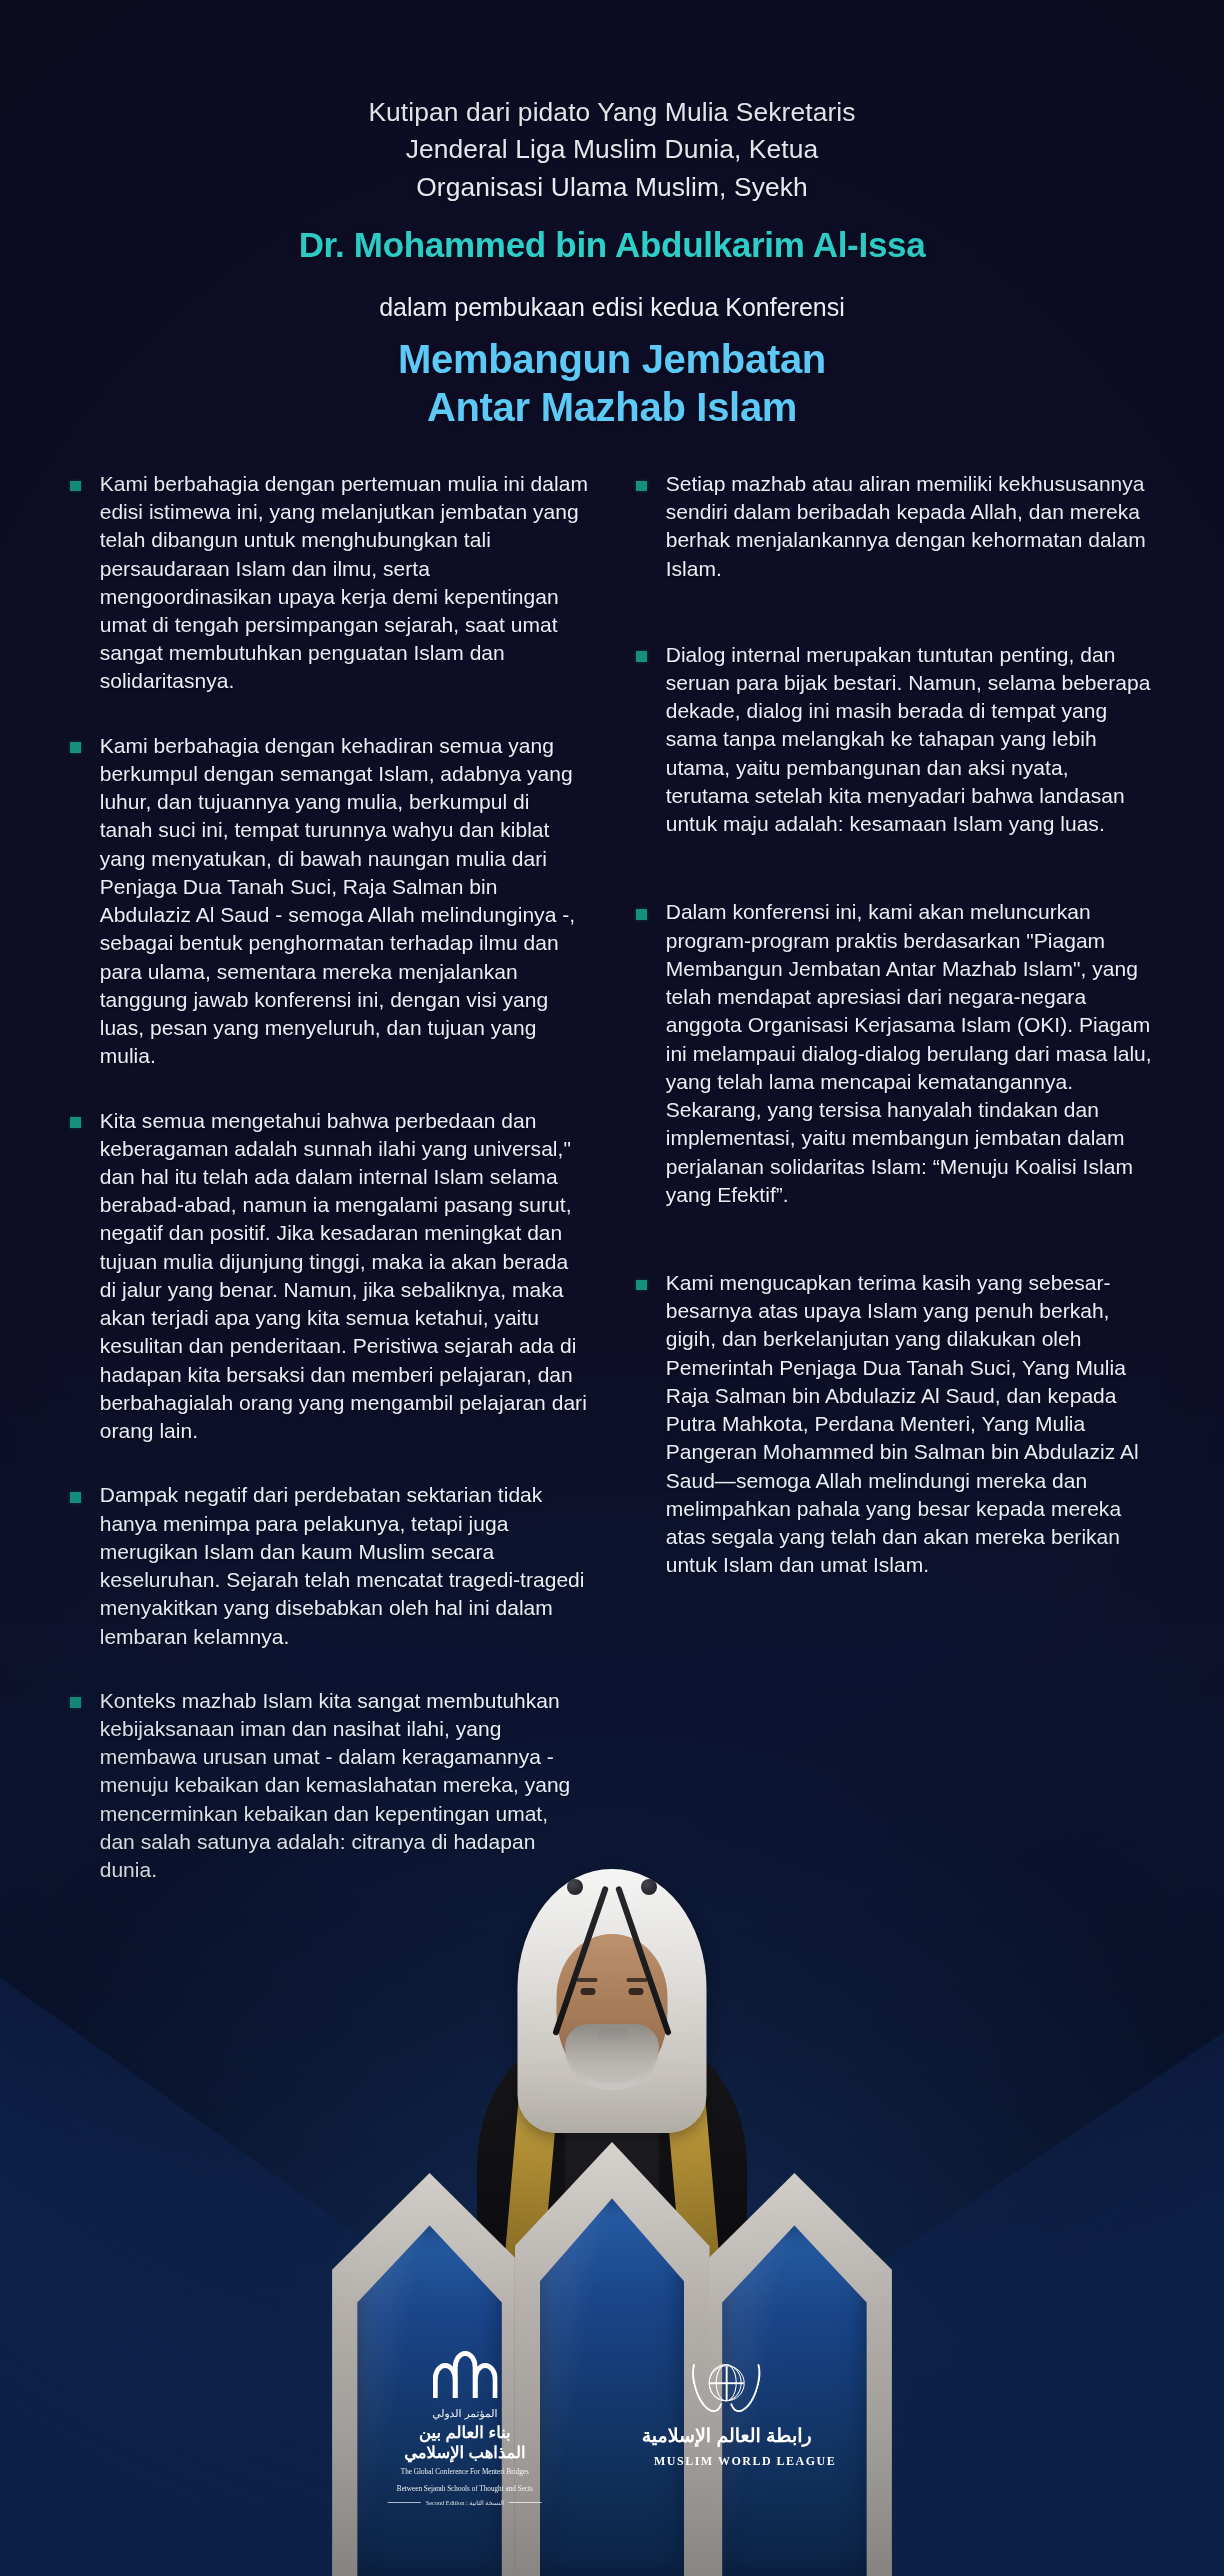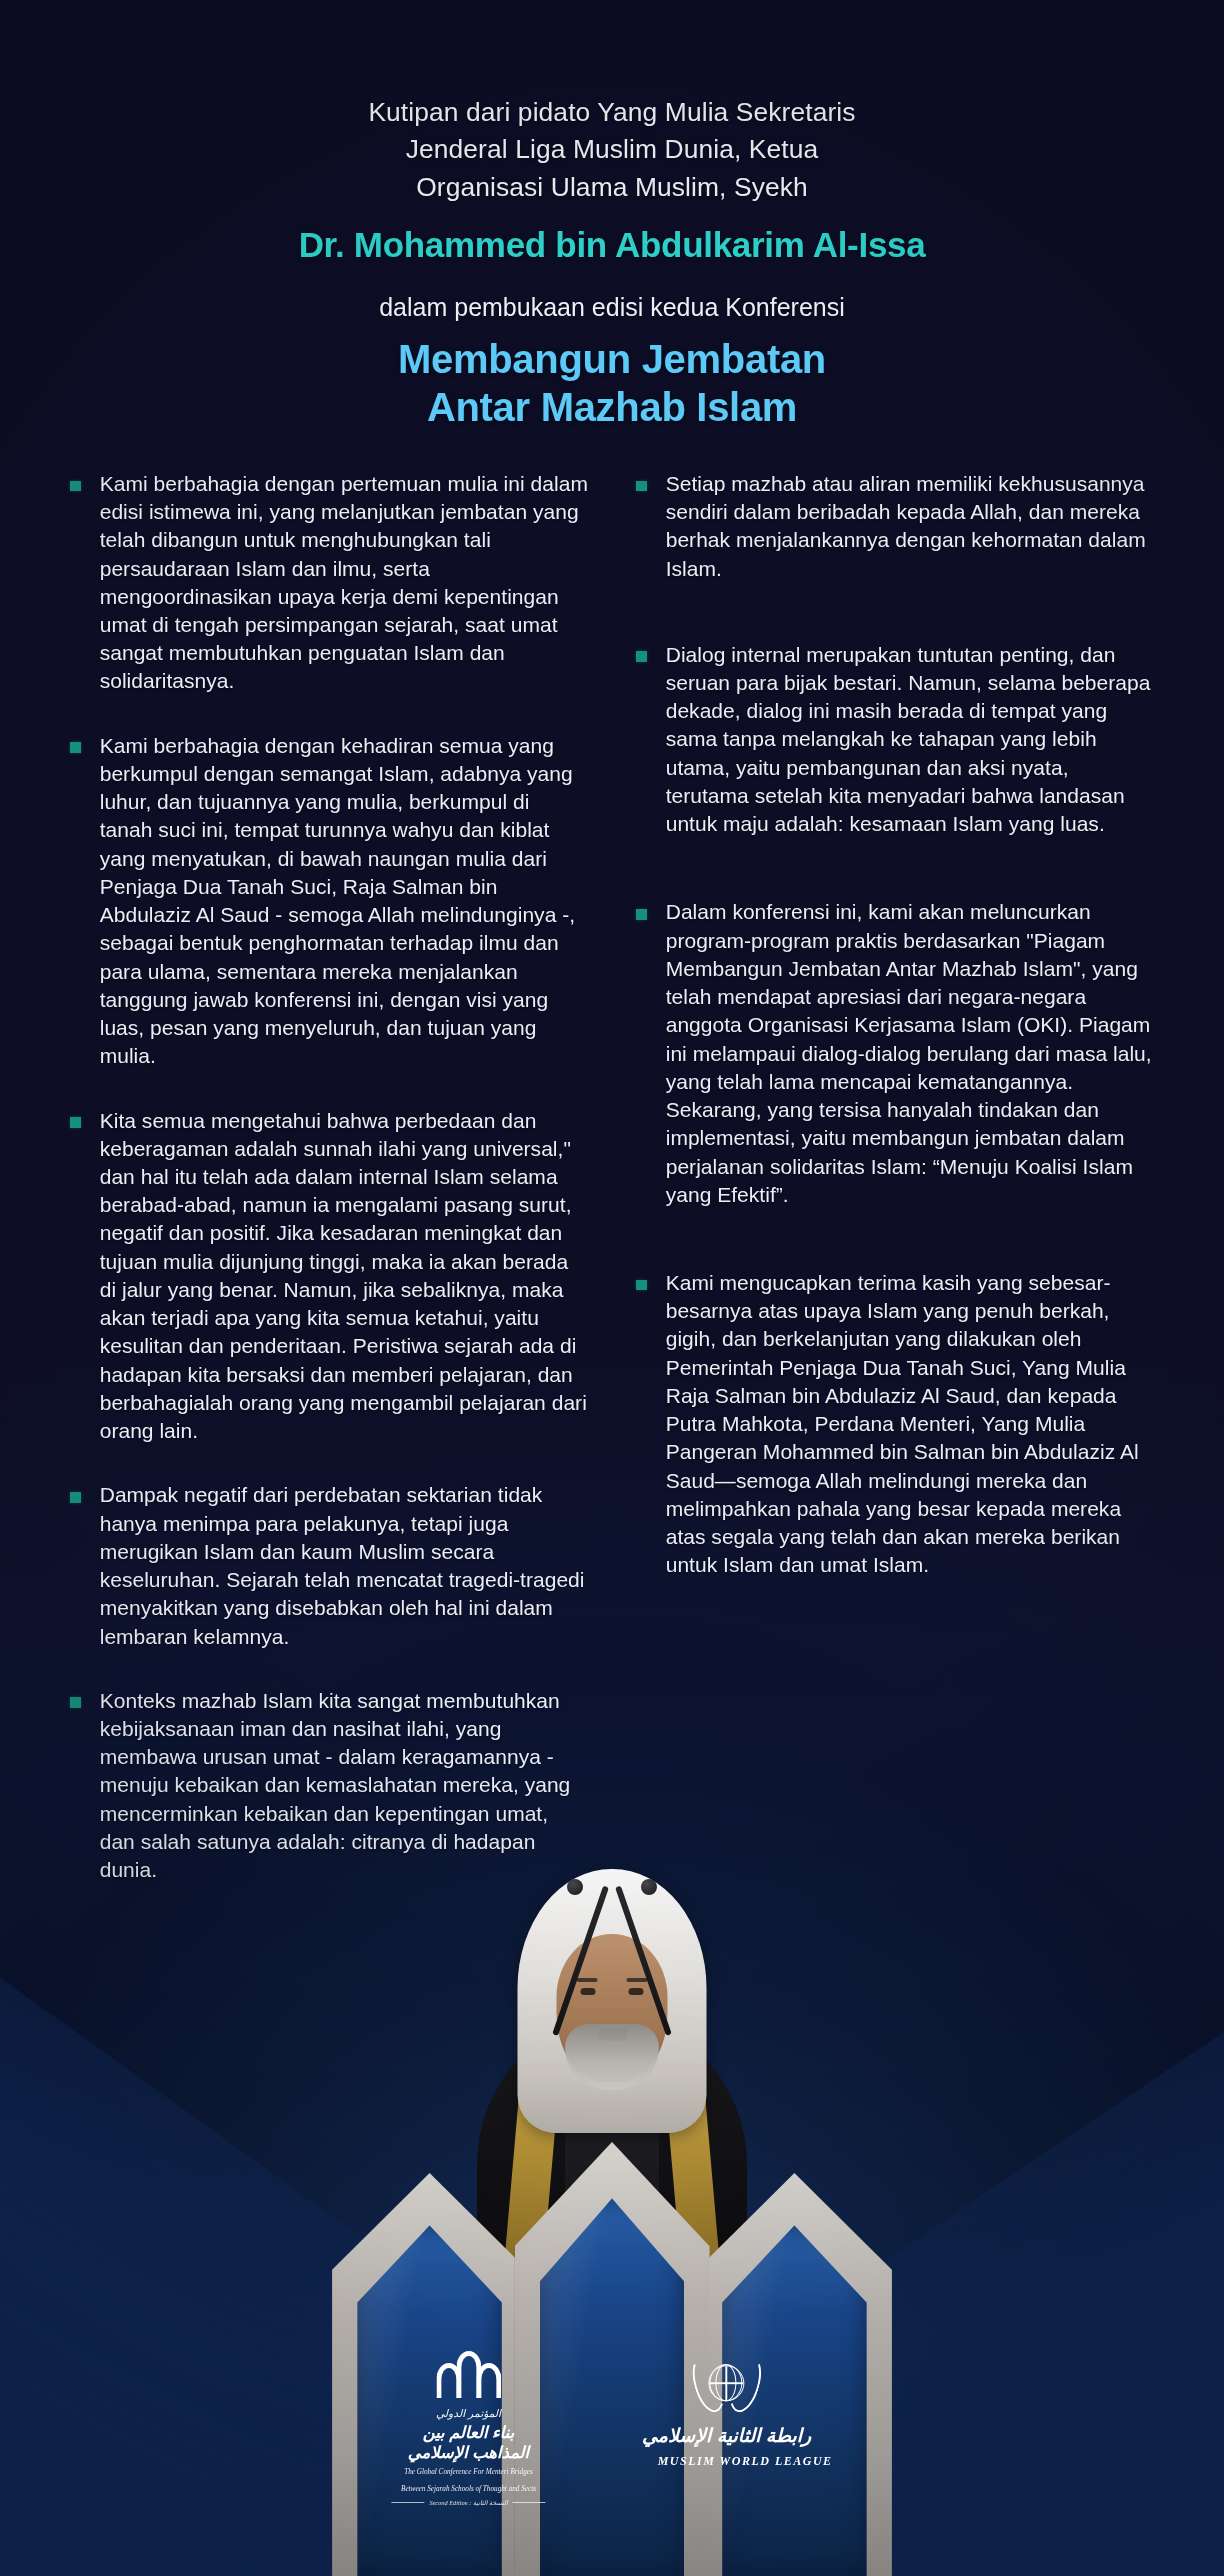--- a/index.html
+++ b/index.html
@@ -242,21 +242,21 @@
   .mic-head.r{ right:90px; bottom:395px; }
 
   
   .logos{
     position:absolute;
     left:50%; transform:translateX(-50%);
     bottom:70px;
     display:flex; align-items:flex-start; gap:75px;
     z-index:9;
   }
-  .logo-block{ text-align:center; color:#ffffff;font-style:italic; }
+  .logo-block{ text-align:center; color:#ffffff; }
 
   .logo-arches{
     display:flex; justify-content:center; align-items:flex-end; gap:0; margin-bottom:8.8px;
   }
   .logo-arch{
     width:25px; height:35px;
     border:5.7px solid #fff;
     border-bottom:none;
     border-radius:25px 25px 0 0 / 33px 33px 0 0;
     margin:0 -2.5px;
@@ -427,20 +427,20 @@
       <div class="logo-en">Between Sejarah Schools of Thought and Sects</div>
       <div class="logo-rule">Second Edition : النسخة الثانية</div>
     </div>
 
     <div class="logo-block">
       <div class="mwl-emblem">
         <span class="mwl-wreath-l"></span>
         <span class="mwl-wreath-r"></span>
         <span class="mwl-globe"></span>
       </div>
-      <div class="mwl-ar">رابطة الثانية الإسلامي</div>
+      <div class="mwl-ar">رابطة العالم الإسلامية</div>
       <div class="mwl-en">MUSLIM WORLD LEAGUE</div>
     </div>
   </div>
 
   <div class="bg-vignette"></div>
 </div>
 
 
 </body></html>

